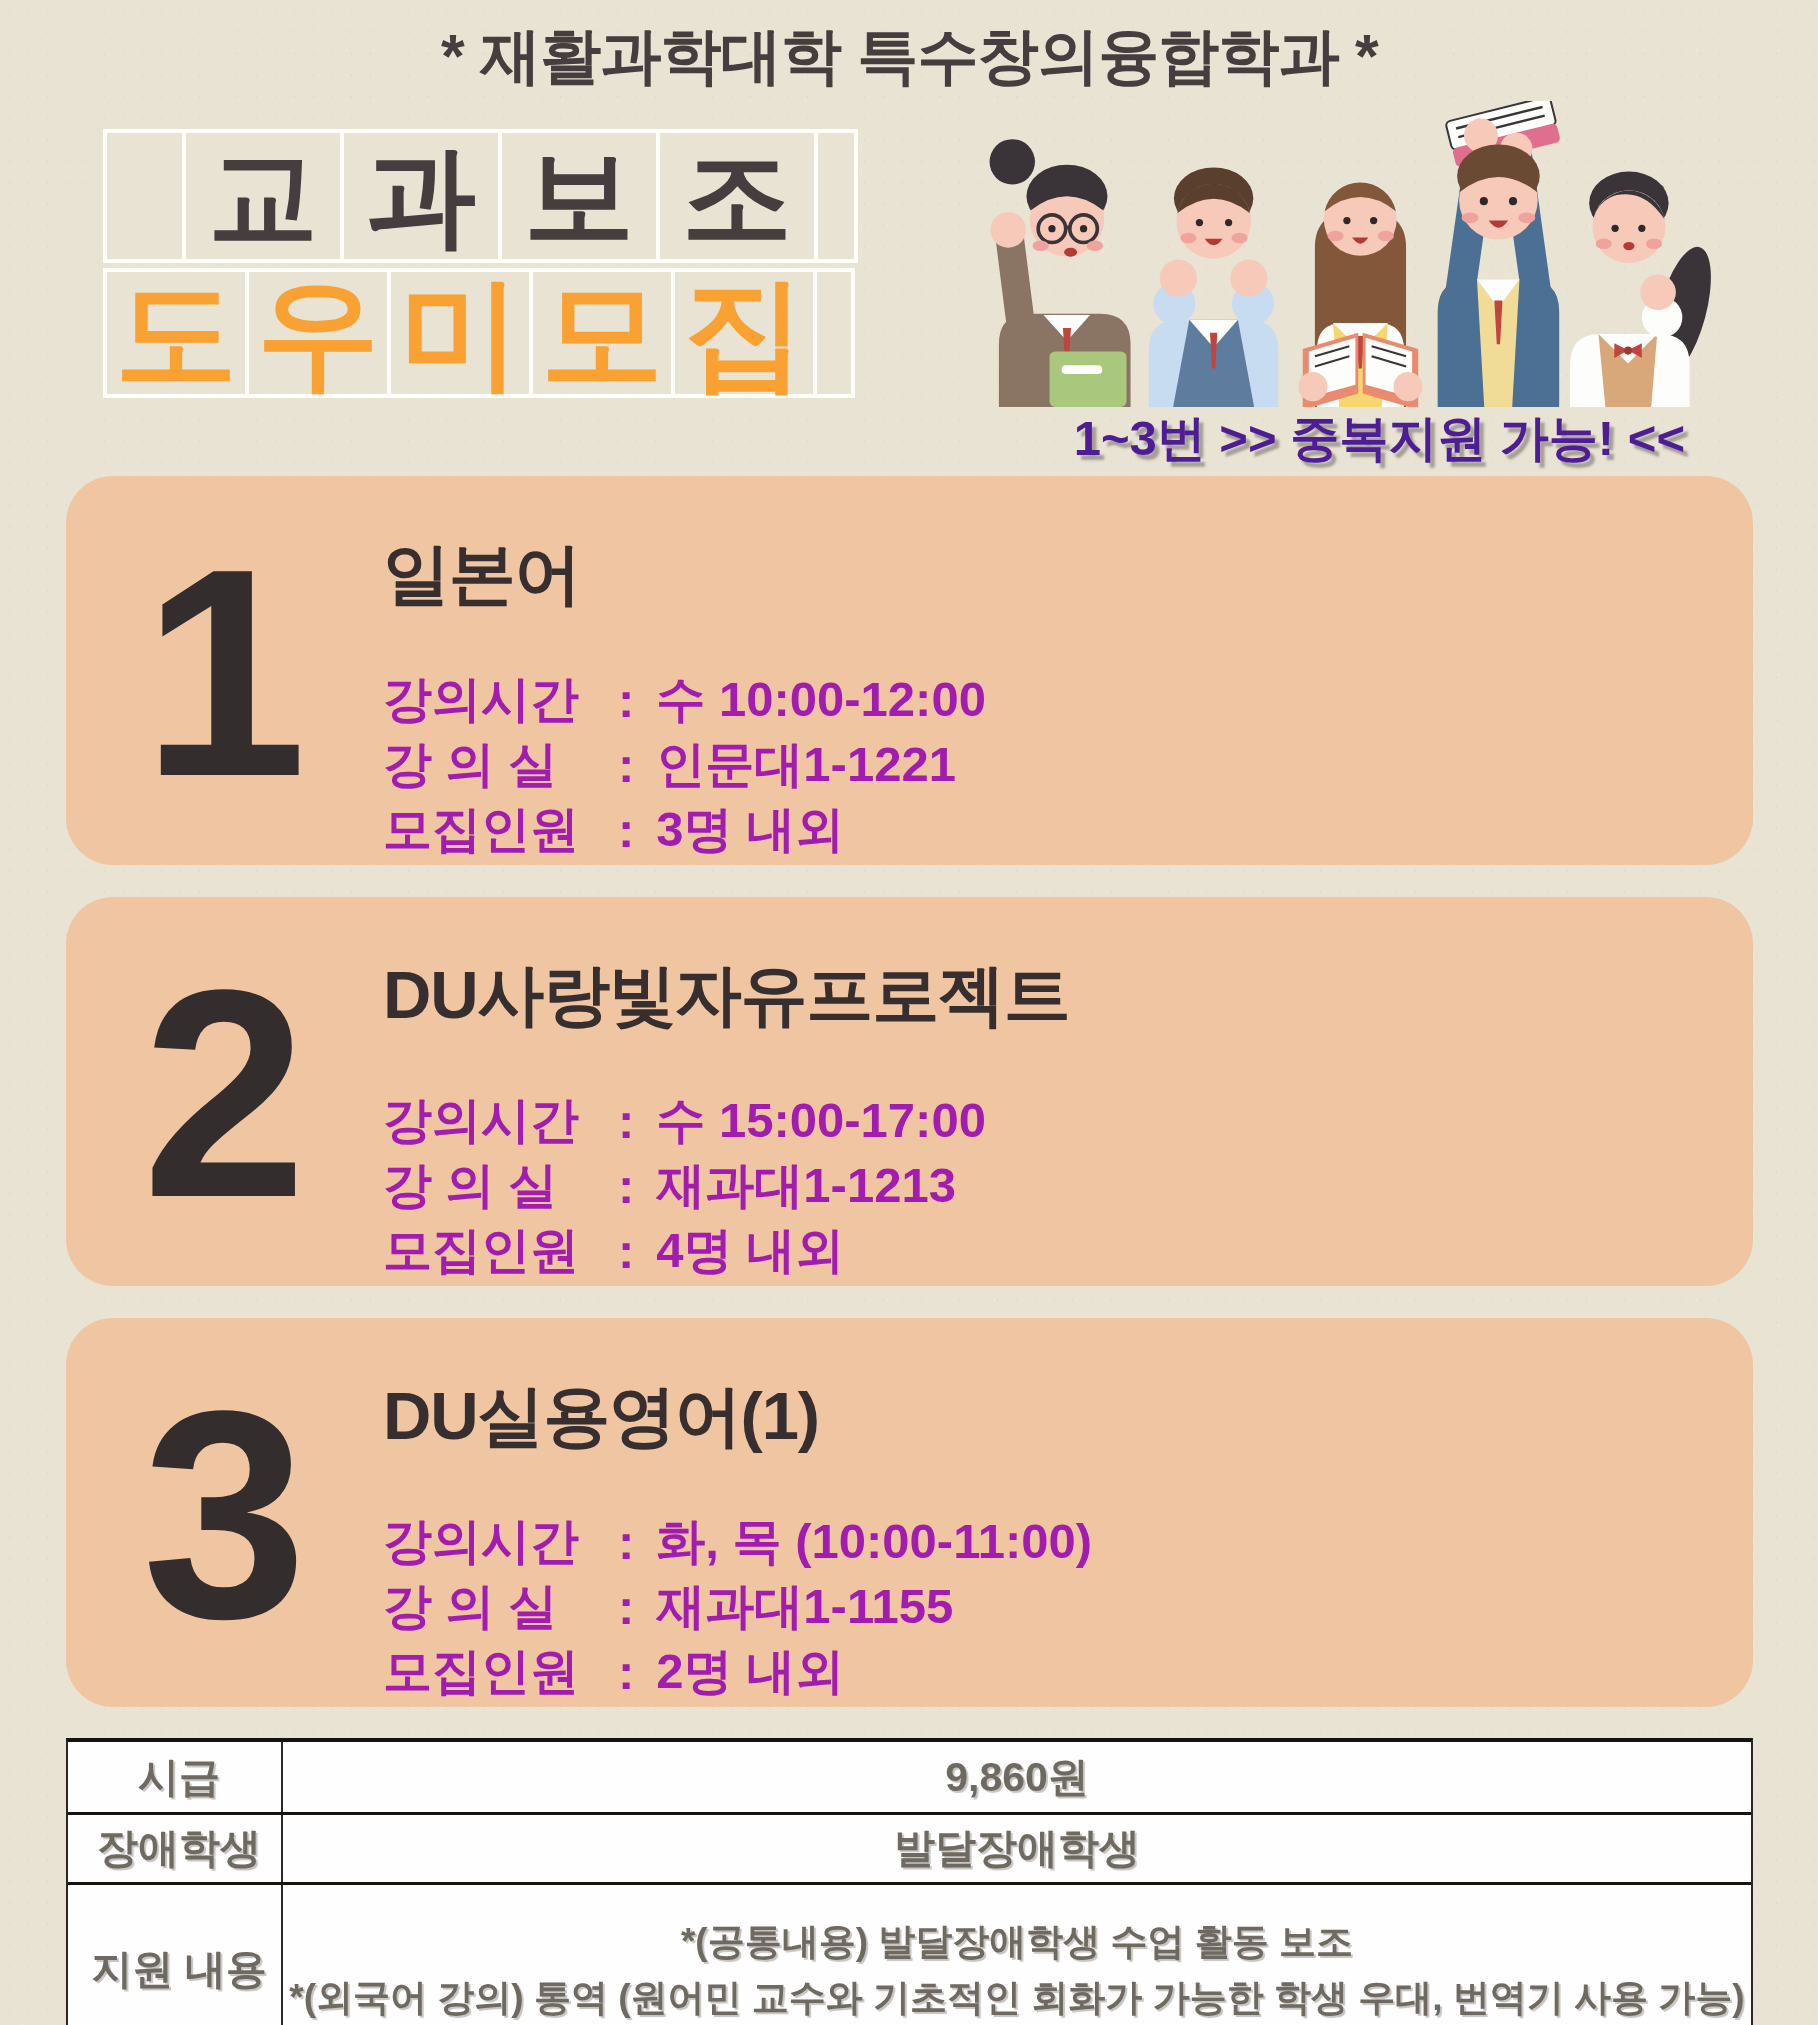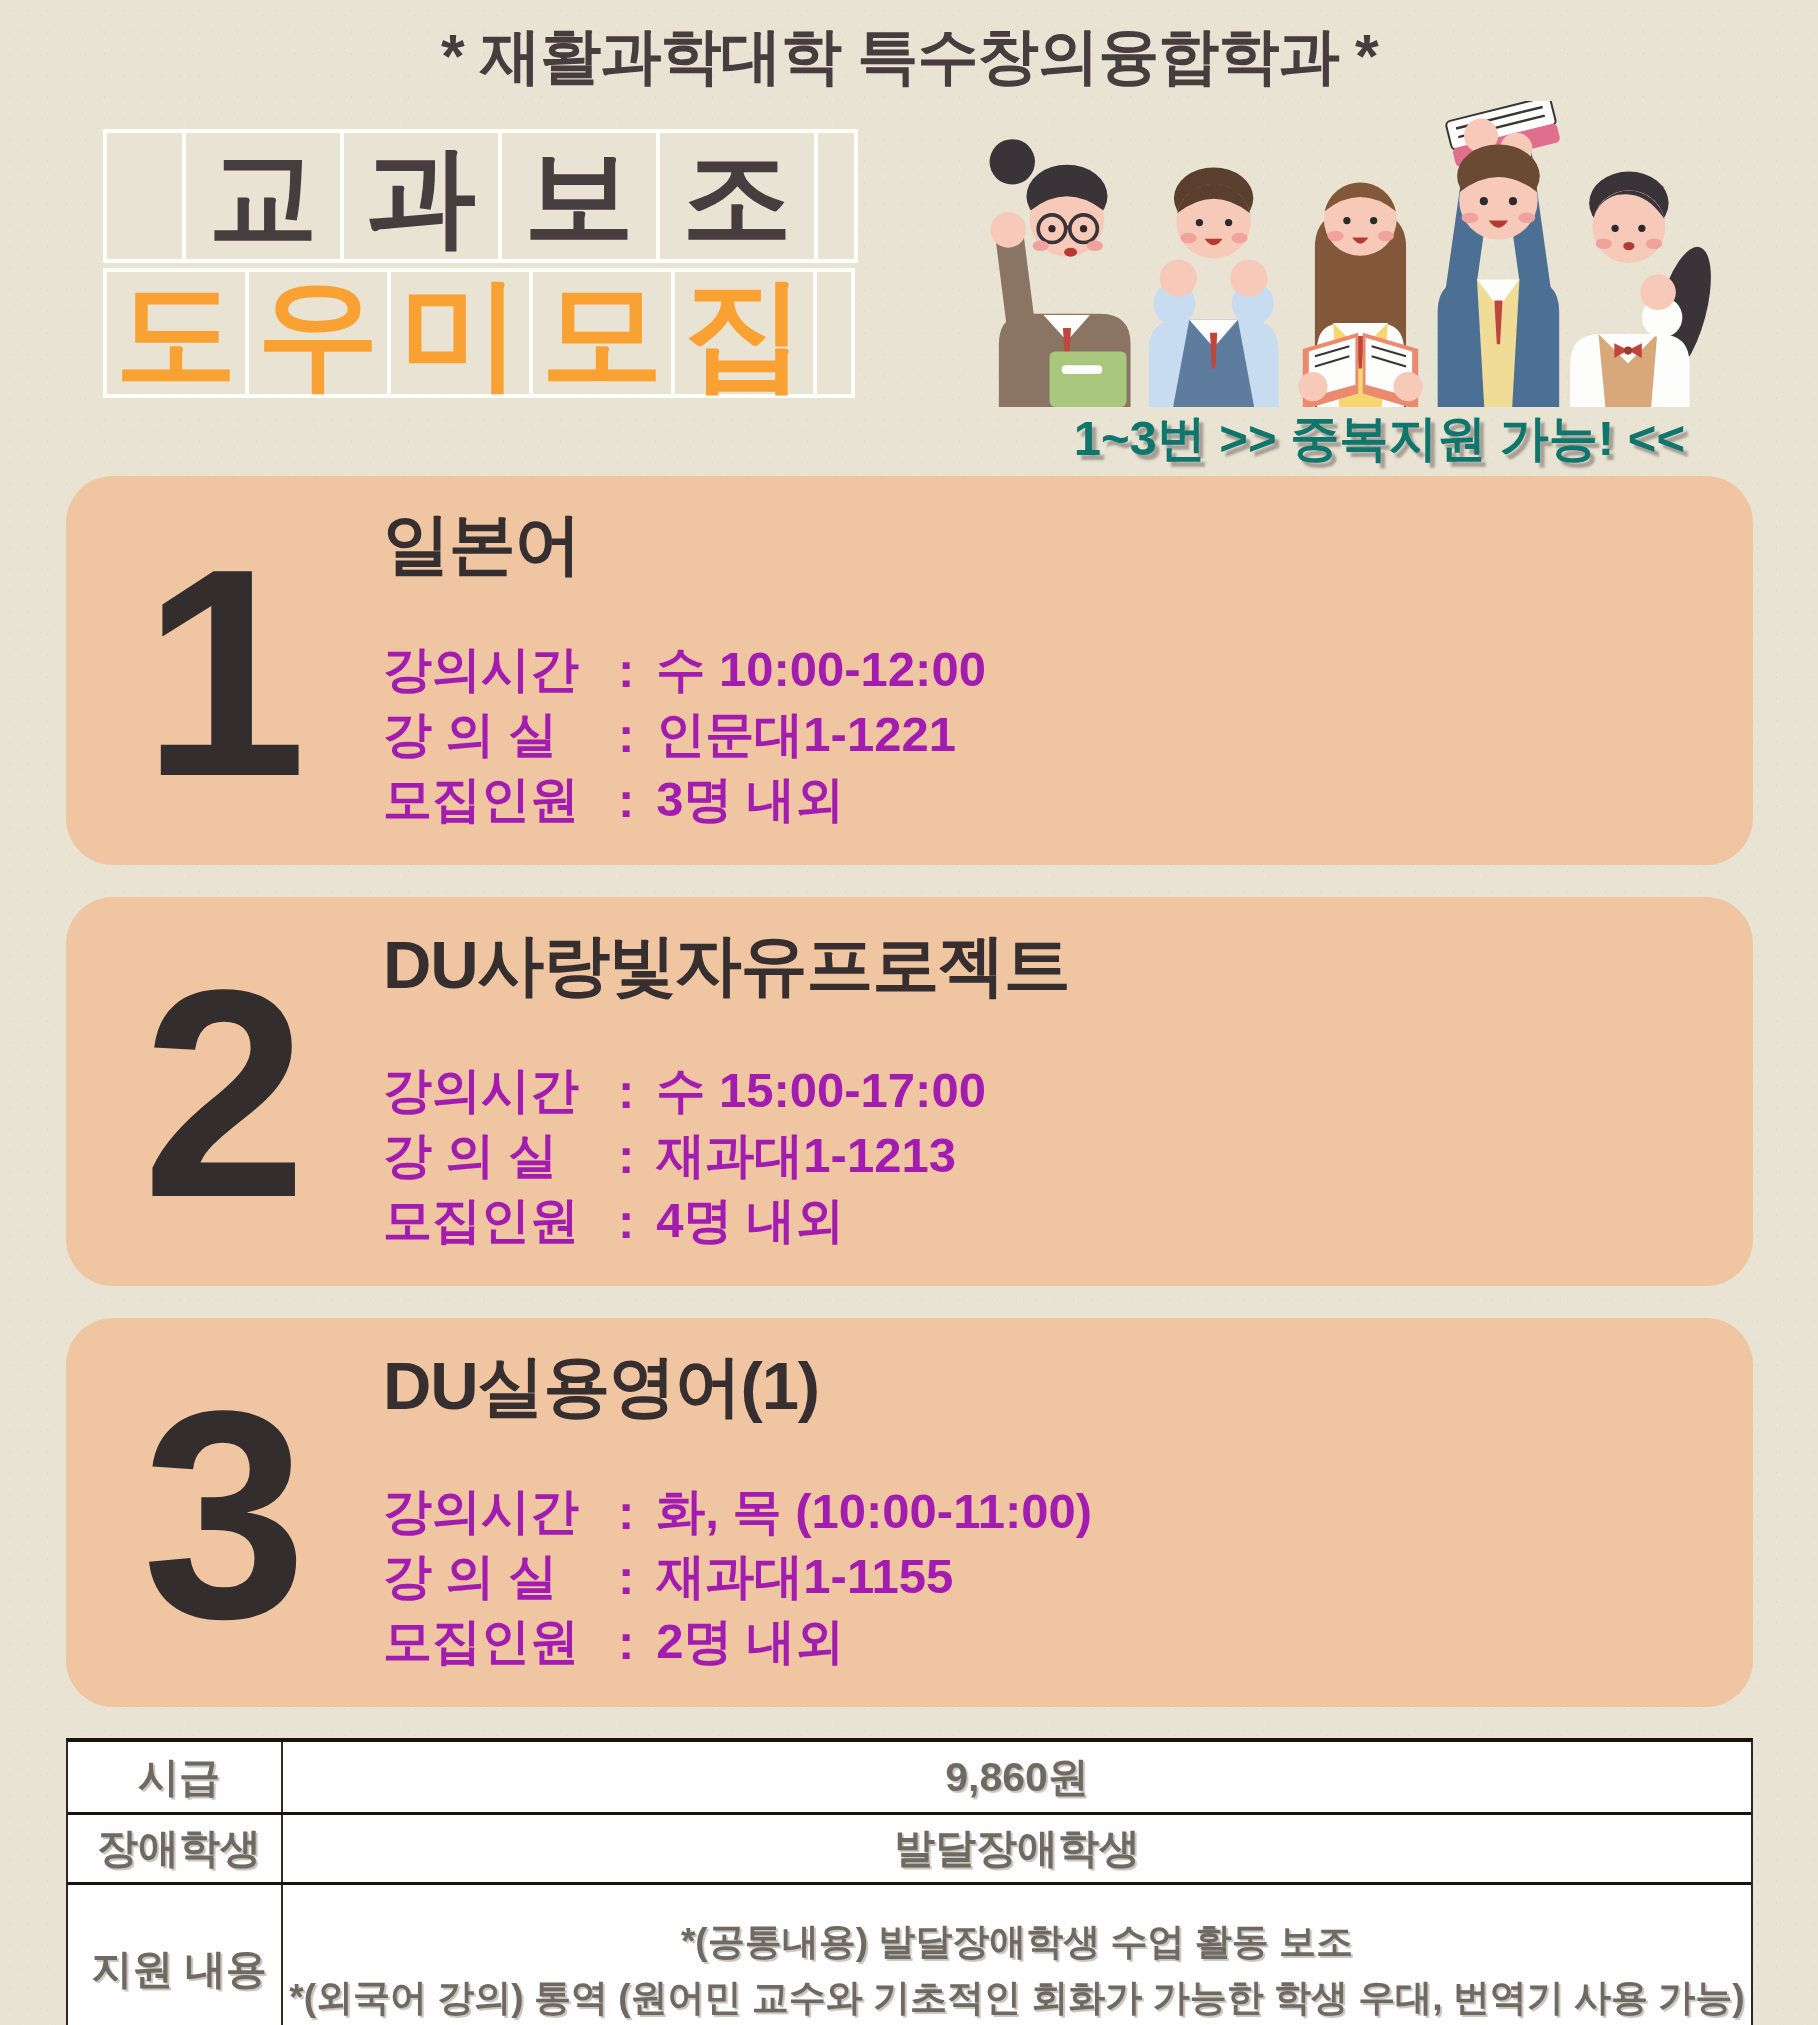--- a/index.html
+++ b/index.html
@@ -26,34 +26,34 @@
   .tile{background:#e9e3d3;display:flex;align-items:center;justify-content:center;}
   .strip1 .tile{width:154px;height:126px;}
   .strip1 .tile.lead{width:75px;}
   .strip1 .tile.tail{width:36px;}
   .strip2 .tile{width:138px;height:122px;}
   .strip2 .tile.tail{width:34px;}
   .t1char{font-size:110px;font-weight:900;color:#463d3f;line-height:1;}
   .t2char{font-size:122px;font-weight:900;color:#f9a233;line-height:1;}
   
   .subtitle{
-    right:134px;top:406px;font-size:49px;font-weight:900;color:#0f766e;
+    right:134px;top:406px;font-size:49px;font-weight:900;color:#4c1d95;
     text-shadow:4.5px 5.3px 2.4px rgba(70,61,63,.42);white-space:nowrap;
   }
   
   .card{
     left:66px;width:1687px;height:389px;background:#efc5a2;border-radius:47px;
     display:flex;box-sizing:border-box;
   }
   .card1{top:476px;} .card2{top:897px;} .card3{top:1318px;}
   .card-num{
     width:317px;flex:0 0 317px;display:flex;align-items:center;justify-content:center;
     font-size:296px;font-weight:900;color:#332d2d;line-height:1;padding-top:4px;
   }
-  .card-body{padding-top:23px;}
+  .card-body{padding-top:53px;}
   .card-title{font-size:67px;font-weight:900;color:#372f2f;letter-spacing:-1.2px;}
   .card-rows{margin-top:47px;font-size:49px;font-weight:800;color:#a21caf;}
   .crow{display:flex;height:65px;align-items:center;white-space:nowrap;}
   .crow .lbl{width:235px;}
   .crow .sep{margin:0 22px 0 0;}
   .crow .val{}
   
   .info-table{
     left:66px;top:1738px;width:1687px;background:#fffefe;box-sizing:border-box;
     border-top:4px solid #17130f;border-bottom:4px solid #17130f;

